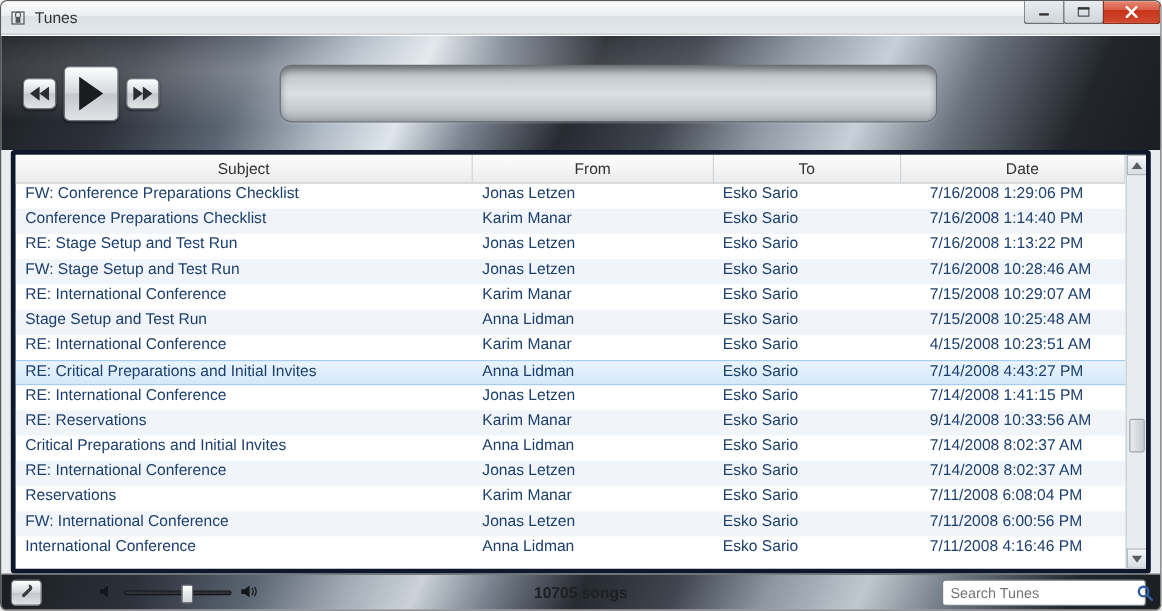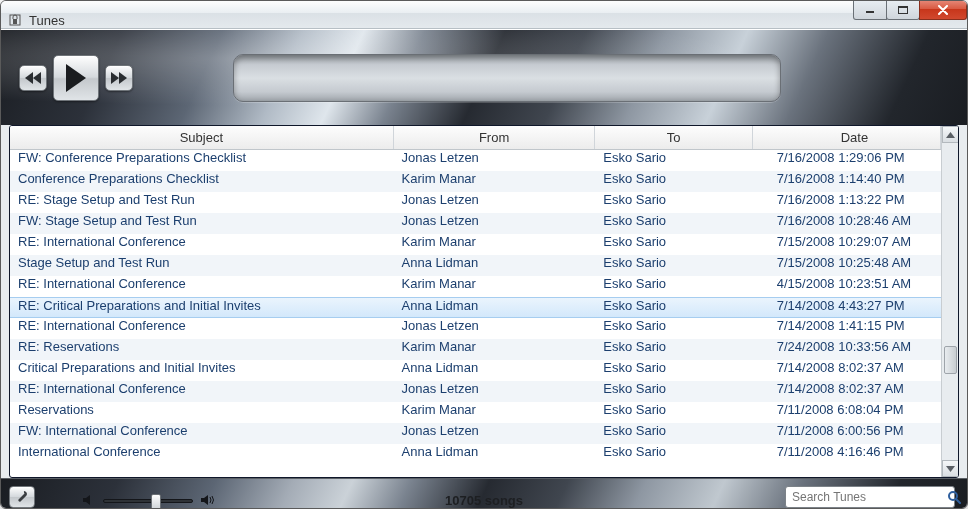--- a/index.html
+++ b/index.html
@@ -13,21 +13,21 @@
     display: flex; flex-direction: column;
     box-shadow: 0 2px 8px rgba(0,0,0,0.3);
     position: relative;
     background: #e8ecef;
   }
 
   
   .titlebar {
     height: 28px;
     background: linear-gradient(to bottom, #fdfdfd 0%, #e9eef2 45%, #dbe1e6 46%, #e4e9ed 100%);
-    display: flex; align-items: flex-end;
+    display: flex; align-items: center;
     padding: 0 2px 0 6px;
     border-bottom: 1px solid #b7bfc5;
     position: relative;
   }
   .titlebar .app-icon {
     width: 16px; height: 16px;
     margin-right: 6px;
     display: flex; align-items: center; justify-content: center;
   }
   .titlebar .title-text {
@@ -92,21 +92,21 @@
     background: linear-gradient(to bottom, #a0a6ac 0%, #c5cad0 20%, #dadfe3 50%, #c5cad0 80%, #a0a6ac 100%);
     border: 1px solid #6a6f75;
     box-shadow: inset 0 3px 6px rgba(0,0,0,0.35), 0 1px 0 rgba(255,255,255,0.2);
   }
 
   
   .content {
     flex: 1;
     background: #fff;
     margin: 0 8px 0 8px;
-    border: 1px solid #0f172a;
+    border: 4px solid #0f172a;
     border-radius: 3px;
     display: flex;
     overflow: hidden;
   }
   .grid {
     flex: 1;
     display: flex; flex-direction: column;
     overflow: hidden;
   }
   .grid-header {
@@ -168,21 +168,21 @@
   }
 
   
   .statusbar {
     height: 30px;
     background:
       linear-gradient(115deg,
         #1a1d22 0%, #2c313a 12%, #5c6674 22%, #a4acb6 30%, #cbd2d8 36%,
         #7a838f 42%, #262a31 50%, #40464f 58%, #8e97a2 66%, #c0c8cf 74%,
         #6a727d 82%, #22262c 92%, #1a1d22 100%);
-    display: flex; align-items: flex-end;
+    display: flex; align-items: center;
     border-top: 1px solid #5a5f65;
     position: relative;
   }
   .status-btn {
     width: 26px; height: 22px;
     margin-left: 8px;
     background: linear-gradient(to bottom, #fefefe, #d5d9dd 48%, #c4c8cc 52%, #e0e4e7);
     border: 1px solid #6f7479;
     border-radius: 4px;
     display: flex; align-items: center; justify-content: center;
@@ -349,21 +349,21 @@
           <div class="row">
             <div class="cell c-subject">RE: International Conference</div>
             <div class="cell c-from">Jonas Letzen</div>
             <div class="cell c-to">Esko Sario</div>
             <div class="cell c-date">7/14/2008 1:41:15 PM</div>
           </div>
           <div class="row">
             <div class="cell c-subject">RE: Reservations</div>
             <div class="cell c-from">Karim Manar</div>
             <div class="cell c-to">Esko Sario</div>
-            <div class="cell c-date">7/24/2008 10:33:56 AM</div>
+            <div class="cell c-date">9/14/2008 10:33:56 AM</div>
           </div>
           <div class="row">
             <div class="cell c-subject">Critical Preparations and Initial Invites</div>
             <div class="cell c-from">Anna Lidman</div>
             <div class="cell c-to">Esko Sario</div>
             <div class="cell c-date">7/14/2008 8:02:37 AM</div>
           </div>
           <div class="row">
             <div class="cell c-subject">RE: International Conference</div>
             <div class="cell c-from">Jonas Letzen</div>

